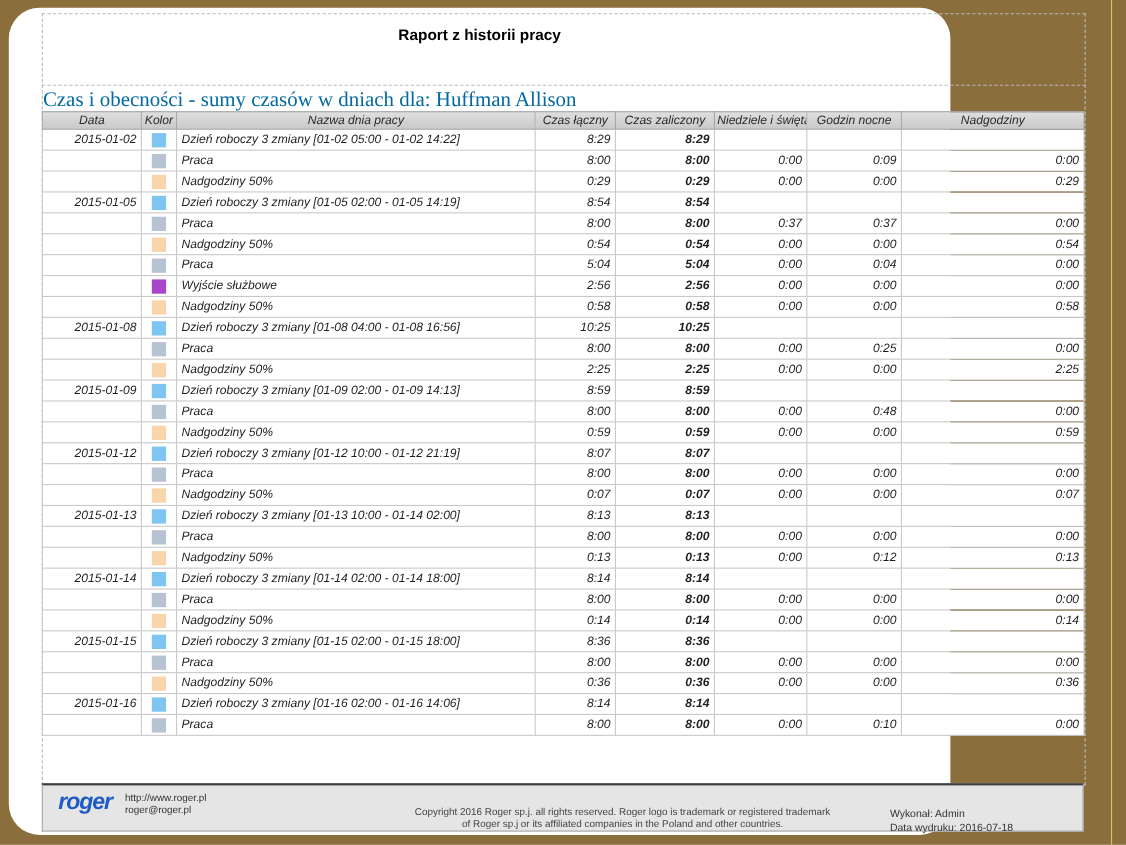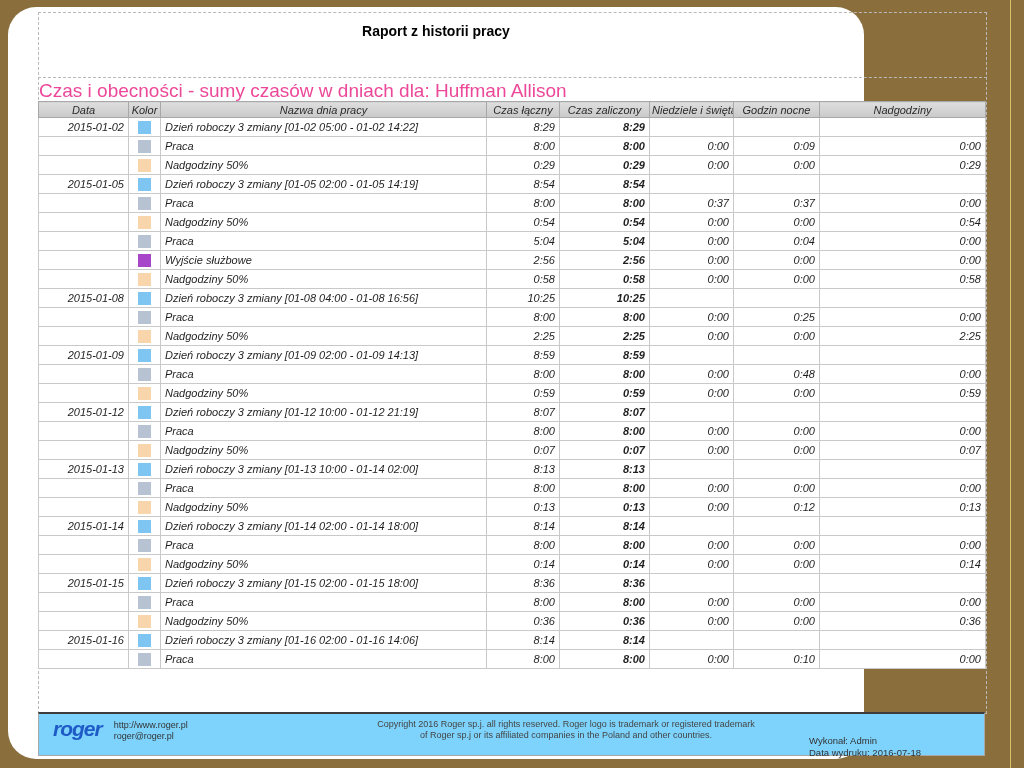--- a/index.html
+++ b/index.html
@@ -21,21 +21,21 @@
   .header-divider {
     position:absolute; left:30px; top:70px; width:949px; height:0;
     border-top:1px dashed #b9b9b9;
   }
   .report-title {
     position:absolute; top:16px; left:0; width:100%;
     text-align:center; font-size:14px; font-weight:bold; color:#000;
   }
   .section-title {
     position:absolute; top:73px; left:31px;
-    font-size:19px; color:#ec4899; white-space:nowrap;
+    font-size:19px; color:#0369a1; white-space:nowrap;font-family:Liberation Serif, serif;
   }
   table.report {
     position:absolute; left:30px; top:94px; width:947px;
     border-collapse:collapse; table-layout:fixed;
     font-size:11px; color:#1f1f1f;font-style:italic;
   }
   table.report th {
     height:15px; font-weight:normal; font-size:11px; color:#2a2a2a;
     background:linear-gradient(#dedede,#c9c9c9);
     border:1px solid #a8a8a8; text-align:center; padding:0 2px;
@@ -49,29 +49,29 @@
   td.date-cell { text-align:right; padding-right:9px; }
   td.swatch-cell { padding:0; text-align:center; }
   .swatch { width:13px; height:13px; margin:0 auto; }
   td.name-cell { text-align:left; padding-left:5px; }
   td.num { text-align:right; padding-right:6px; }
   td.hl { background:var(--highlight, #fbf9cf); }
   td.bold { font-weight:bold; }
   .footer {
     position:absolute; left:30px; top:705px; width:945px; height:41px;
     border:1px solid #a8a8a8; border-top:2px solid #3c3c3c;
-    background:#7dd3fc; display:flex; align-items:flex-start;
+    background:#e5e5e5; display:flex; align-items:flex-start;
   }
   .footer-left { display:flex; align-items:flex-start; padding:4px 0 0 14px; width:270px; }
   .logo {
     font-size:21px; font-weight:bold; font-style:italic;
     color:var(--logo-blue, #1e5bc6); line-height:22px; letter-spacing:-1px;
   }
   .contact { margin-left:12px; font-size:9px; line-height:11px; color:#333; padding-top:2px; }
-  .footer-center { flex:1; text-align:center; font-size:9px; line-height:11px; color:#444; padding-top:5px; }
+  .footer-center { flex:1; text-align:center; font-size:9px; line-height:11px; color:#444; padding-top:19px; }
   .footer-right { width:175px; font-size:9.5px; line-height:12px; color:#333; padding-top:21px; }
 </style>
 </head>
 <body style="background: rgb(138, 111, 61);">
 
 <div class="page">
   <div class="guides"></div>
   <div class="header-divider"></div>
 
   <div class="report-title">Raport z historii pracy</div>

